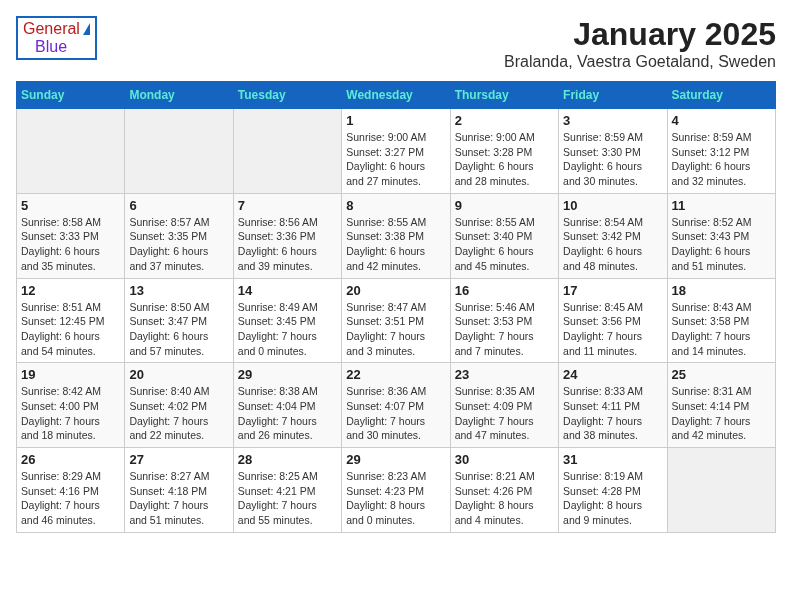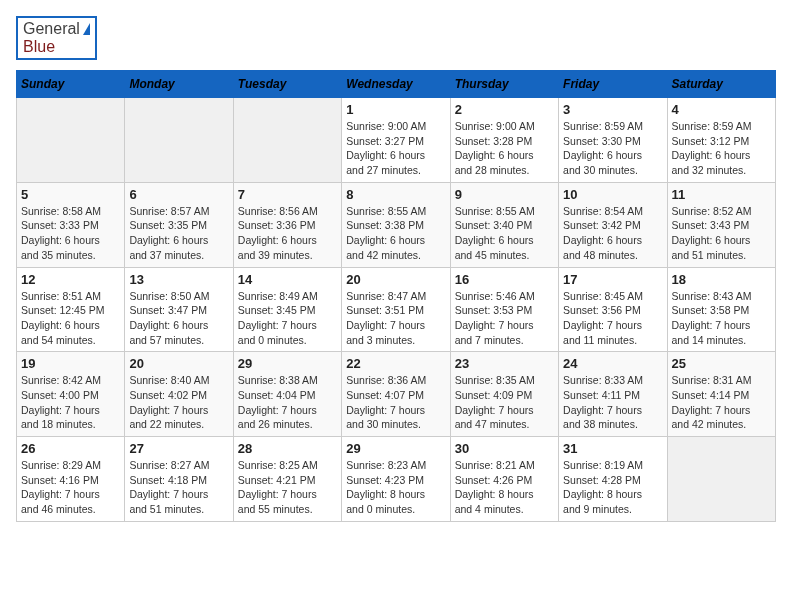--- a/index.html
+++ b/index.html
@@ -14,22 +14,22 @@
       display: flex;
       justify-content: space-between;
       align-items: flex-start;
       margin-bottom: 10px;
     }
     .logo {
       display: flex;
       flex-direction: column;
       align-items: flex-start;
     }
-    .logo-general { color: #404040; }
-    .logo-blue { color: #7f1d1d; }
+    .logo-general { color: #b91c1c; }
+    .logo-blue { color: #6d28d9; margin-left: 12px; }
     .logo-line {
       display: flex;
       align-items: center;
     }
     .title-area {
       text-align: right;
     }
     .month-title {
       font-size: 32px;
       font-weight: bold;
@@ -39,27 +39,26 @@
       font-size: 16px;
       color: #333;
     }
     .calendar {
       width: 100%;
       border-collapse: collapse;
       font-size: 11px;
     }
     .calendar thead tr th {
       background: #1565c0;
-      color: #000000;
+      color: #5eead4;
       padding: 6px 4px;
       text-align: left;
       font-size: 12px;
       font-weight: bold;
       border: 1px solid #1565c0;
-      font-style: italic;
     }
     .calendar tbody tr td {
       border: 1px solid #ccc;
       vertical-align: top;
       padding: 4px;
       width: 108px;
       min-height: 90px;
       background: #fff;
     }
     .calendar tbody tr:nth-child(even) td {
@@ -96,20 +95,24 @@
         <div class="logo-line">
           <span class="logo-general">General</span>
           <span style="display:inline-block;width:0;height:0;border-left:7px solid transparent;border-right:0px solid transparent;border-bottom:12px solid #1565c0;margin-left:3px;"></span>
         </div>
         <div class="logo-line">
           <span class="logo-blue">Blue</span>
         </div>
       </div>
     </div>
   </div>
+  <div class="title-area">
+    <div class="month-title">January 2025</div>
+    <div class="location-title">Bralanda, Vaestra Goetaland, Sweden</div>
+  </div>
 </div>
 
 <table class="calendar">
   <thead>
     <tr>
     <th>Sunday</th>
         <th>Monday</th>
         <th>Tuesday</th>
         <th>Wednesday</th>
         <th>Thursday</th>

